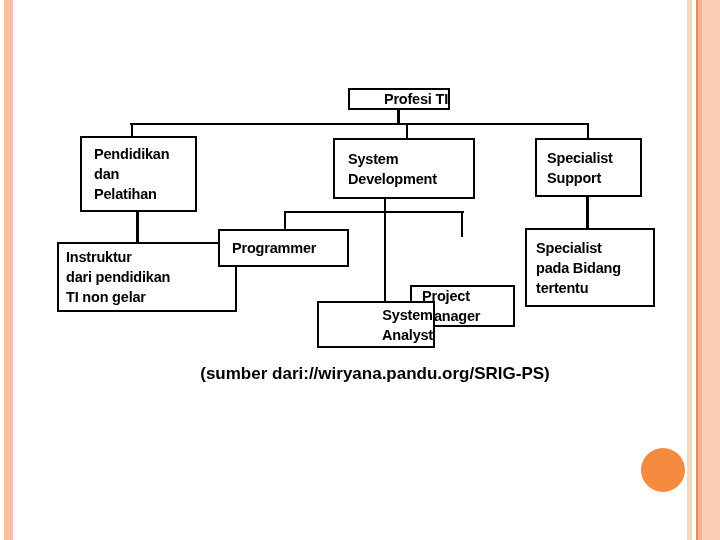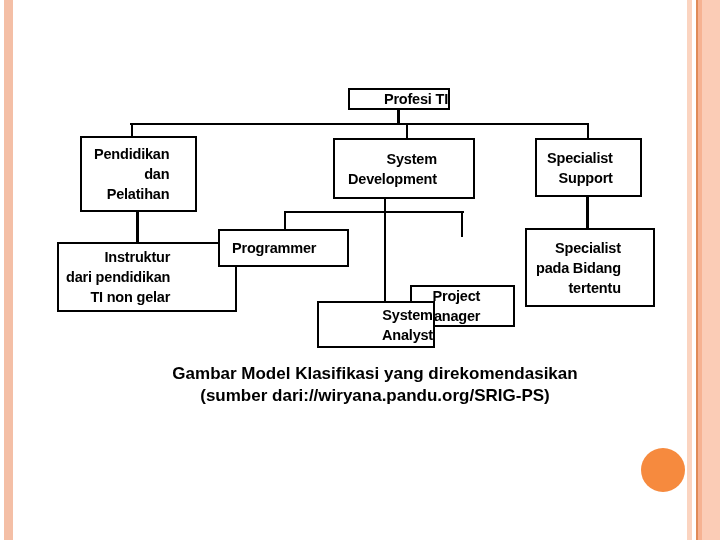--- a/index.html
+++ b/index.html
@@ -35,21 +35,20 @@
     box-sizing: border-box;
     border: 2px solid #000000;
     background: #ffffff;
     display: flex;
     align-items: center;
     color: #000000;
     font-weight: bold;
     font-size: 14.5px;
     line-height: 20px;
     letter-spacing: -0.2px;
-    text-align: right;
   }
   .node-label { white-space: pre-line; }
   .node.center { justify-content: flex-end; text-align: center; }
   .n-profesi   { left: 348px; top: 88px;  width: 102px; height: 22px; }
   .n-pendidikan{ left: 80px;  top: 136px; width: 117px; height: 76px; padding-left: 12px; }
   .n-sysdev    { left: 333px; top: 138px; width: 142px; height: 61px; padding-left: 13px; }
   .n-specsup   { left: 535px; top: 138px; width: 107px; height: 59px; padding-left: 10px; }
   .n-instruktur{ left: 57px;  top: 242px; width: 180px; height: 70px; padding-left: 7px; }
   .n-programmer{ left: 218px; top: 229px; width: 131px; height: 38px; padding-left: 12px; }
   .n-projmgr   { left: 410px; top: 237px; width: 105px; height: 42px; padding-left: 10px; margin-top: 48px; }
@@ -138,17 +137,16 @@
     </div>
     <div class="node n-specbidang">
       <span class="node-label">Specialist
 pada Bidang
 tertentu</span>
     </div>
 
   </div>
 
   <div class="caption">
-    <div>Gambar Model Klasifikasi yang direkomendasikan</div>
     <div>(sumber dari://wiryana.pandu.org/SRIG-PS)</div>
   </div>
 
 </div>
 
 </body></html>

